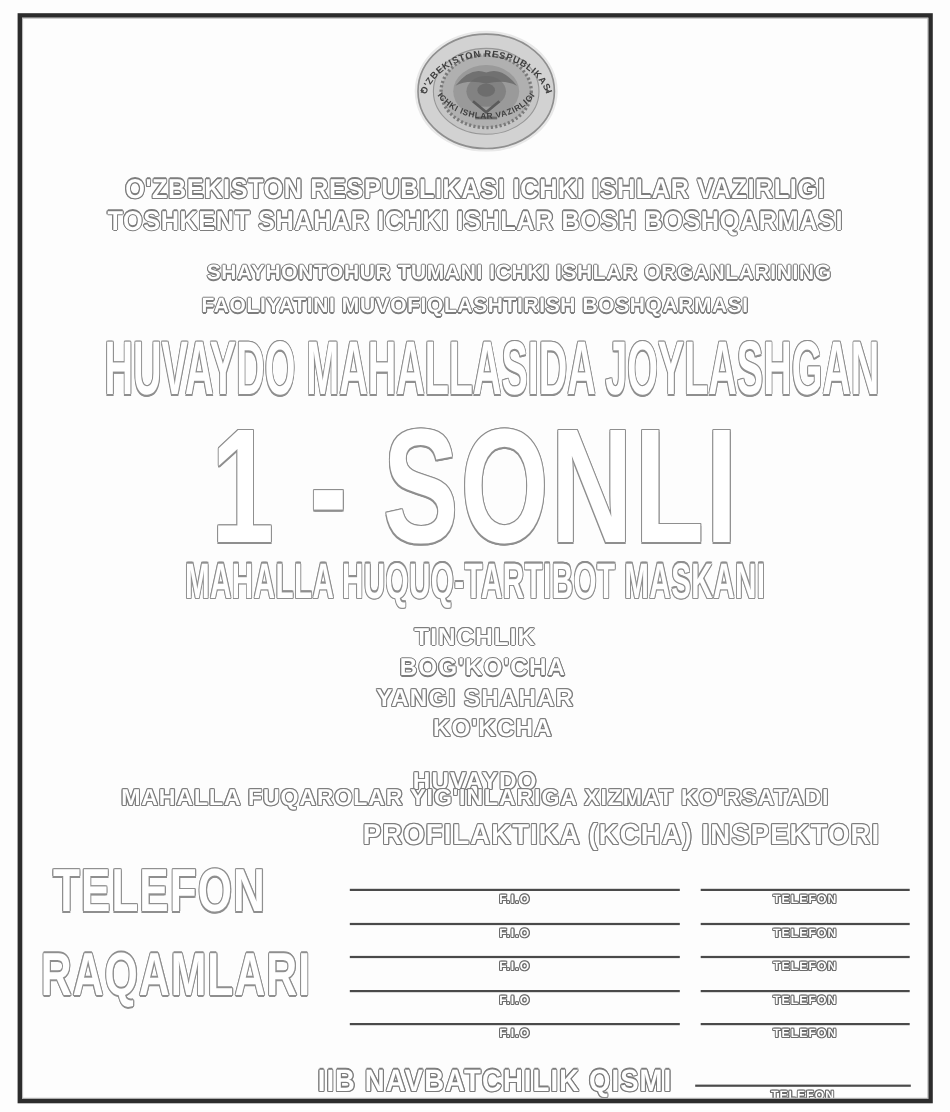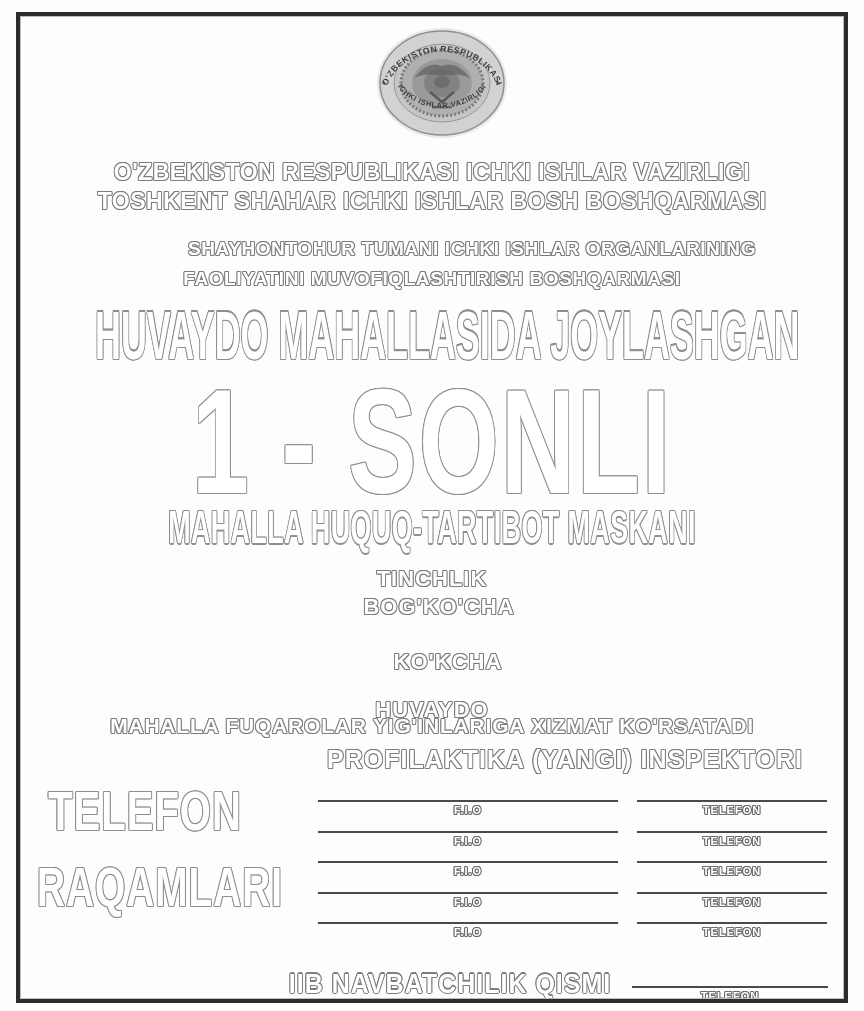--- a/index.html
+++ b/index.html
@@ -43,21 +43,21 @@
   .dept{font-size:19px;line-height:1.1;letter-spacing:0.6px;}
   .loc{font-size:46px;line-height:1;transform:scale(0.78,1.5);transform-origin:top center;}
   .num{font-size:112px;line-height:1;transform:scale(0.92,1.32);transform-origin:top center;letter-spacing:2px;}
   .cname{font-size:32px;line-height:1;transform:scale(0.84,1.42);transform-origin:top center;letter-spacing:0.5px;}
   .mah{font-size:22px;line-height:1.1;letter-spacing:1px;}
   .svc{font-size:21px;line-height:1.1;letter-spacing:0.8px;}
   .insp{font-size:25px;line-height:1.1;letter-spacing:1px;transform:scaleY(1.05);transform-origin:top center;}
   .tel-big{font-size:40px;line-height:1;transform:scale(1,1.38);transform-origin:top center;letter-spacing:1px;text-align:center;}
   .raq-big{font-size:40px;line-height:1;transform:scale(0.97,1.38);transform-origin:top center;letter-spacing:1px;text-align:center;}
   .row{position:absolute;left:318px;width:510px;height:28px;}
-  .cell{position:absolute;top:0;}
+  .cell{position:absolute;top:8px;}
   .cell-fio{left:0;width:300px;}
   .cell-tel{left:319px;width:190px;}
   .w-line{height:0;border-top:2px solid #4a4a4a;}
   .w-label{margin-top:3px;text-align:center;font-size:11px;letter-spacing:1px;line-height:1;}
   .duty-line{position:absolute;left:632px;top:986px;width:196px;border-top:2px solid #4a4a4a;}
   .duty-label{position:absolute;left:632px;top:991px;width:196px;text-align:center;font-size:11px;letter-spacing:1px;line-height:1;}
   .duty-hdr{position:absolute;left:250px;top:969px;width:400px;text-align:center;font-size:25px;letter-spacing:1px;line-height:1;transform:scaleY(1.12);transform-origin:top center;}
   svg text{font-family:"Liberation Sans", sans-serif;font-weight:bold;}
 </style>
 </head>
@@ -97,25 +97,26 @@
   <div class="abs ctr ol dept" style="top:269px;">FAOLIYATINI MUVOFIQLASHTIRISH BOSHQARMASI</div>
 
   <div class="abs ctr ol-light loc" style="top:300px;">HUVAYDO MAHALLASIDA JOYLASHGAN</div>
 
   <div class="abs ctr ol-light num" style="top:369px;">1 - SONLI</div>
 
   <div class="abs ctr ol-light cname" style="top:505px;">MAHALLA HUQUQ-TARTIBOT MASKANI</div>
 
   <div class="abs ctr ol mah" style="top:567px;">TINCHLIK</div>
   <div class="abs ctr ol mah" style="top:595px;margin-left:7px;">BOG'KO'CHA</div>
+  <div class="abs ctr ol mah" style="top:623px;">YANGI SHAHAR</div>
   <div class="abs ctr ol mah" style="top:650px;margin-left:16px;">KO'KCHA</div>
   <div class="abs ctr ol mah" style="top:684px;margin-top:14px;">HUVAYDO</div>
   <div class="abs ctr ol svc" style="top:694px;margin-top:20px;">MAHALLA FUQAROLAR YIG'INLARIGA XIZMAT KO'RSATADI</div>
 
-  <div class="abs ol insp" style="left:300px;top:745px;width:530px;text-align:center;">PROFILAKTIKA (YANGI) INSPEKTORI</div>
+  <div class="abs ol insp" style="left:300px;top:745px;width:530px;text-align:center;">PROFILAKTIKA (KCHA) INSPEKTORI</div>
 
   <div class="abs ol-light tel-big" style="left:25px;top:783px;width:240px;">TELEFON</div>
   <div class="abs ol-light raq-big" style="left:15px;top:859px;width:290px;">RAQAMLARI</div>
 
   <div class="row" style="top:800px;">
     <div class="cell cell-fio">
         <div class="w-line"></div>
       <div class="w-label ol-dark">F.I.O</div>
       </div>
     <div class="cell cell-tel">

